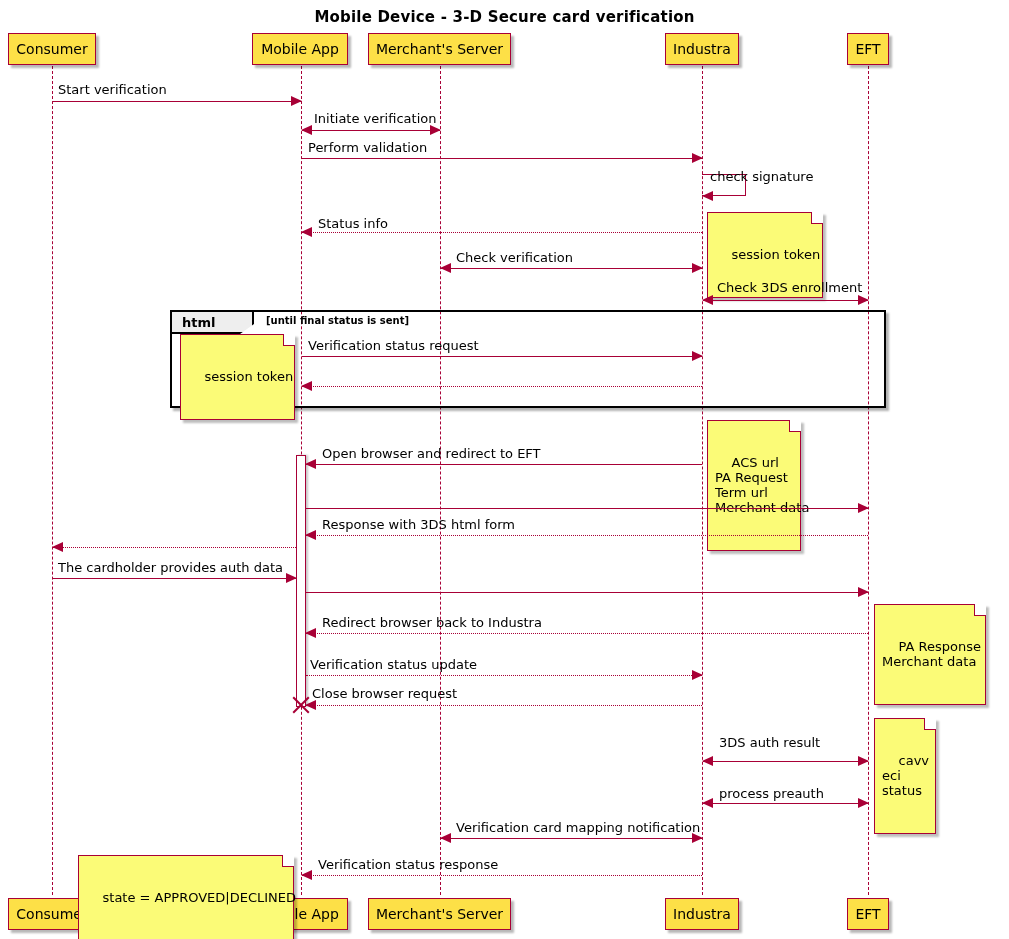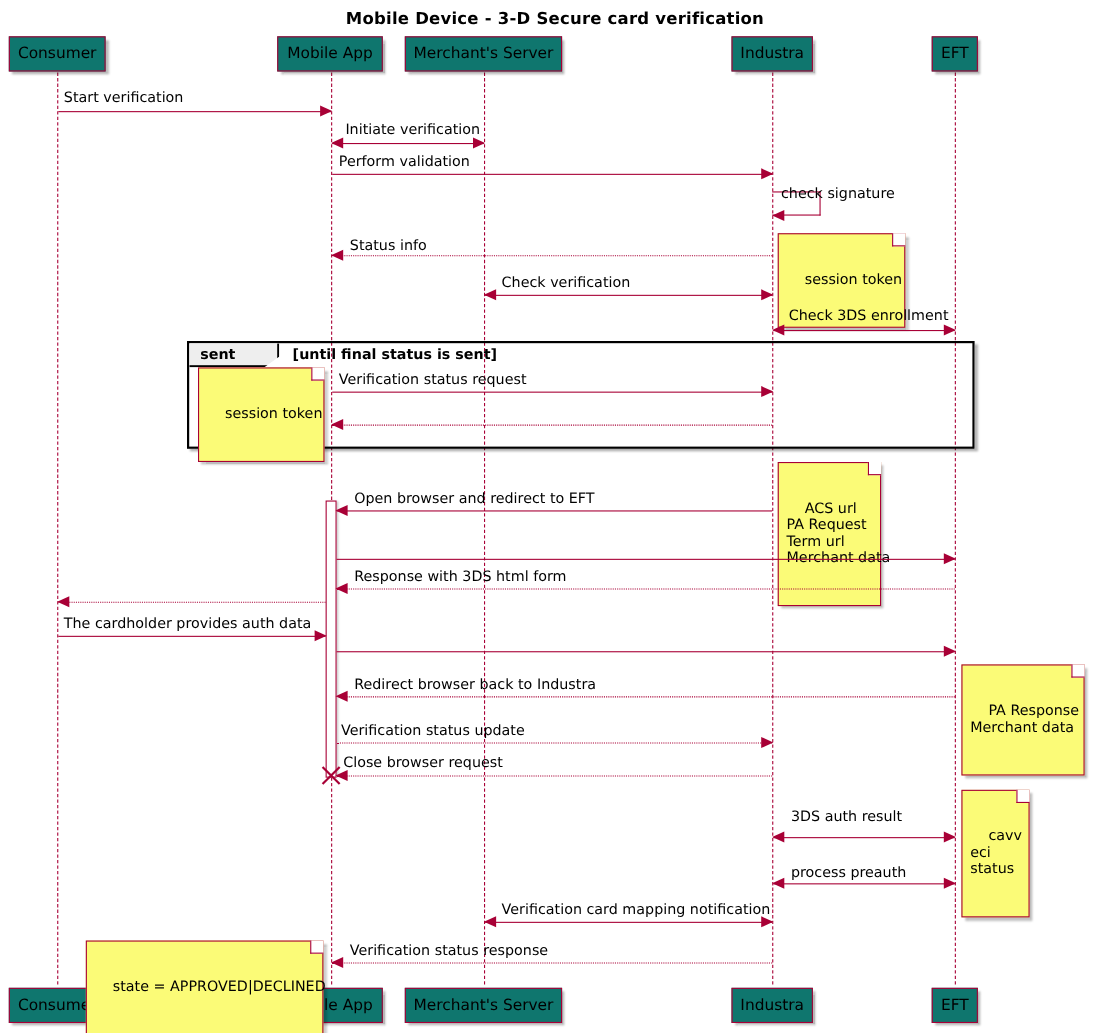--- a/index.html
+++ b/index.html
@@ -12,21 +12,21 @@
 
   
   .title{
     position:absolute;left:0;top:8px;width:1009px;text-align:center;
     font-size:15px;font-weight:bold;color:#000000;letter-spacing:.2px;
   }
 
   
   .participant{
     position:absolute;box-sizing:border-box;
-    background:#0f766e;border:1.5px solid #A80036;
+    background:#fde047;border:1.5px solid #A80036;
     box-shadow:3px 3px 2px rgba(0,0,0,.28);
     color:#000000;font-size:14px;
     display:flex;align-items:center;justify-content:center;
     white-space:nowrap;height:32px;
   }
 
   
   .lifeline{
     position:absolute;width:0;border-left:1.5px dashed #A80036;
   }
@@ -97,21 +97,21 @@
   }
   .frame-tab{
     position:absolute;left:0;top:0;height:22px;box-sizing:border-box;
     background:#EEEEEE;border-right:2px solid #000000;border-bottom:2px solid #000000;
     padding:0 26px 0 10px;
     font-size:13px;font-weight:bold;color:#000000;
     display:flex;align-items:center;
     clip-path:polygon(0 0,100% 0,100% 55%,calc(100% - 14px) 100%,0 100%);
   }
   .frame-cond{
-    position:absolute;font-size:13px;font-weight:bold;color:#000000;
+    position:absolute;font-size:10px;font-weight:bold;color:#000000;
     white-space:nowrap;
   }
 </style>
 </head>
 <body>
 
 <div id="diagram">
 
   <div class="title">Mobile Device - 3-D Secure card verification</div>
 
@@ -198,21 +198,21 @@
 
   <div class="msg solid" style="left:703px;top:300px;width:165px;">
     <div class="line"></div>
     <div class="arrowL"></div>
     <div class="arrowR"></div>
   </div>
   <div class="msglabel" style="left:717px;top:281px;">Check 3DS enrollment</div>
 
   <div class="frame" style="left:170px;top:310px;width:716px;height:98px;">
     <div class="frame-tab" style="width:82px;">
-      <span>sent</span>
+      <span>html</span>
     </div>
     <div class="frame-cond" style="left:94px;top:3px;">[until final status is sent]</div>
   </div>
 
   <div class="note" style="left:180px;top:334px;width:115px;">
     <span class="fold"></span>
     <span>session token</span>
   </div>
 
   <div class="msg solid" style="left:302px;top:356px;width:400px;">

